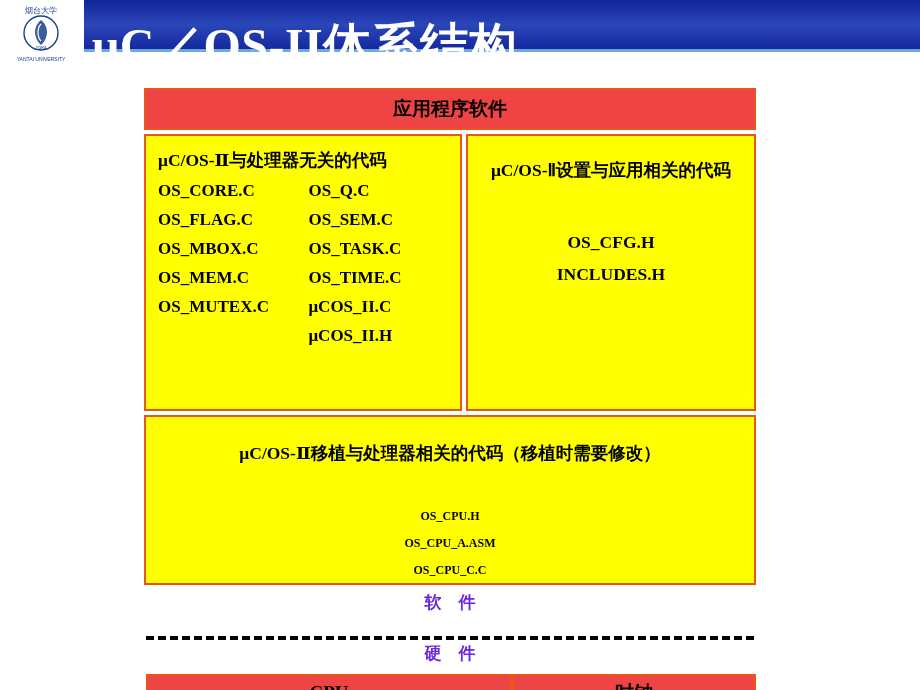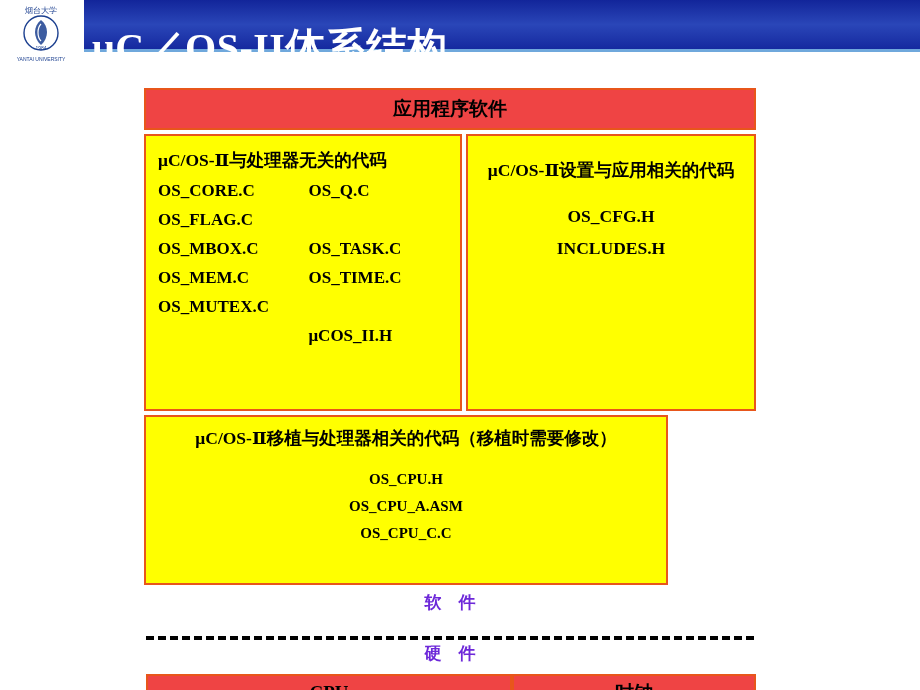--- a/index.html
+++ b/index.html
@@ -33,22 +33,22 @@
     width: 82px;
     height: 65px;
     background: #ffffff;
     border-right: 2px solid #ffffff;
     overflow: hidden;
   }
   .logo-svg { display: block; }
   .header-title {
     position: absolute;
     left: 92px;
-    top: 20px;
-    font-size: 40px;
+    top: 14px;
+    font-size: 48px;
     font-weight: bold;
     color: #ffffff;
     letter-spacing: 0.5px;
     white-space: nowrap;
     font-family: "Liberation Serif", "DejaVu Serif", serif;
   }
   .header-underline {
     position: absolute;
     left: 88px;
     top: 58px;
@@ -112,41 +112,42 @@
   .file-row .c1 { width: 142px; padding-left: 2px; }
   .file-row .c2 { width: 160px; }
 
   #cfg-box {
     left: 466px;
     top: 66px;
     width: 290px;
     height: 277px;
     font-size: 17.5px;
     padding: 20px 14px 0 14px;
+    font-family: Liberation Serif, serif;
   }
   #cfg-box .cfg-title {
     line-height: 28px;
   }
   #cfg-box .cfg-files {
-    margin-top: 16px;
+    margin-top: 42px;
     line-height: 32px;
   }
 
   #port-box {
     left: 144px;
     top: 347px;
-    width: 524px;
+    width: 612px;
     height: 170px;
     font-size: 17.5px;
-    padding-top: 9px;
+    padding-top: 24px;
   }
   #port-box .port-files {
-    margin-top: 16px;
+    margin-top: 38px;
     line-height: 27px;
-    font-size: 15px;
+    font-size: 12px;
   }
 
   
   .sw-label, .hw-label {
     position: absolute;
     width: 612px;
     left: 144px;
     text-align: center;
     font-size: 17px;
     font-weight: bold;
@@ -210,31 +211,33 @@
 
   <div class="box yellow" id="core-box">
     <div class="title">μC/OS-Ⅱ与处理器无关的代码</div>
     <div class="file-grid">
       <div class="file-row">
         <span class="c1">OS_CORE.C</span>
         <span class="c2">OS_Q.C</span>
       </div>
       <div class="file-row">
         <span class="c1">OS_FLAG.C</span>
+        <span class="c2">OS_SEM.C</span>
       </div>
       <div class="file-row">
         <span class="c1">OS_MBOX.C</span>
         <span class="c2">OS_TASK.C</span>
       </div>
       <div class="file-row">
         <span class="c1">OS_MEM.C</span>
         <span class="c2">OS_TIME.C</span>
       </div>
       <div class="file-row">
         <span class="c1">OS_MUTEX.C</span>
+        <span class="c2">μCOS_II.C</span>
       </div>
       <div class="file-row">
         <span class="c1"></span>
         <span class="c2">μCOS_II.H</span>
       </div>
     </div>
   </div>
 
   <div class="box yellow" id="cfg-box">
     <div class="cfg-title">μC/OS-Ⅱ设置与应用相关的代码</div>

